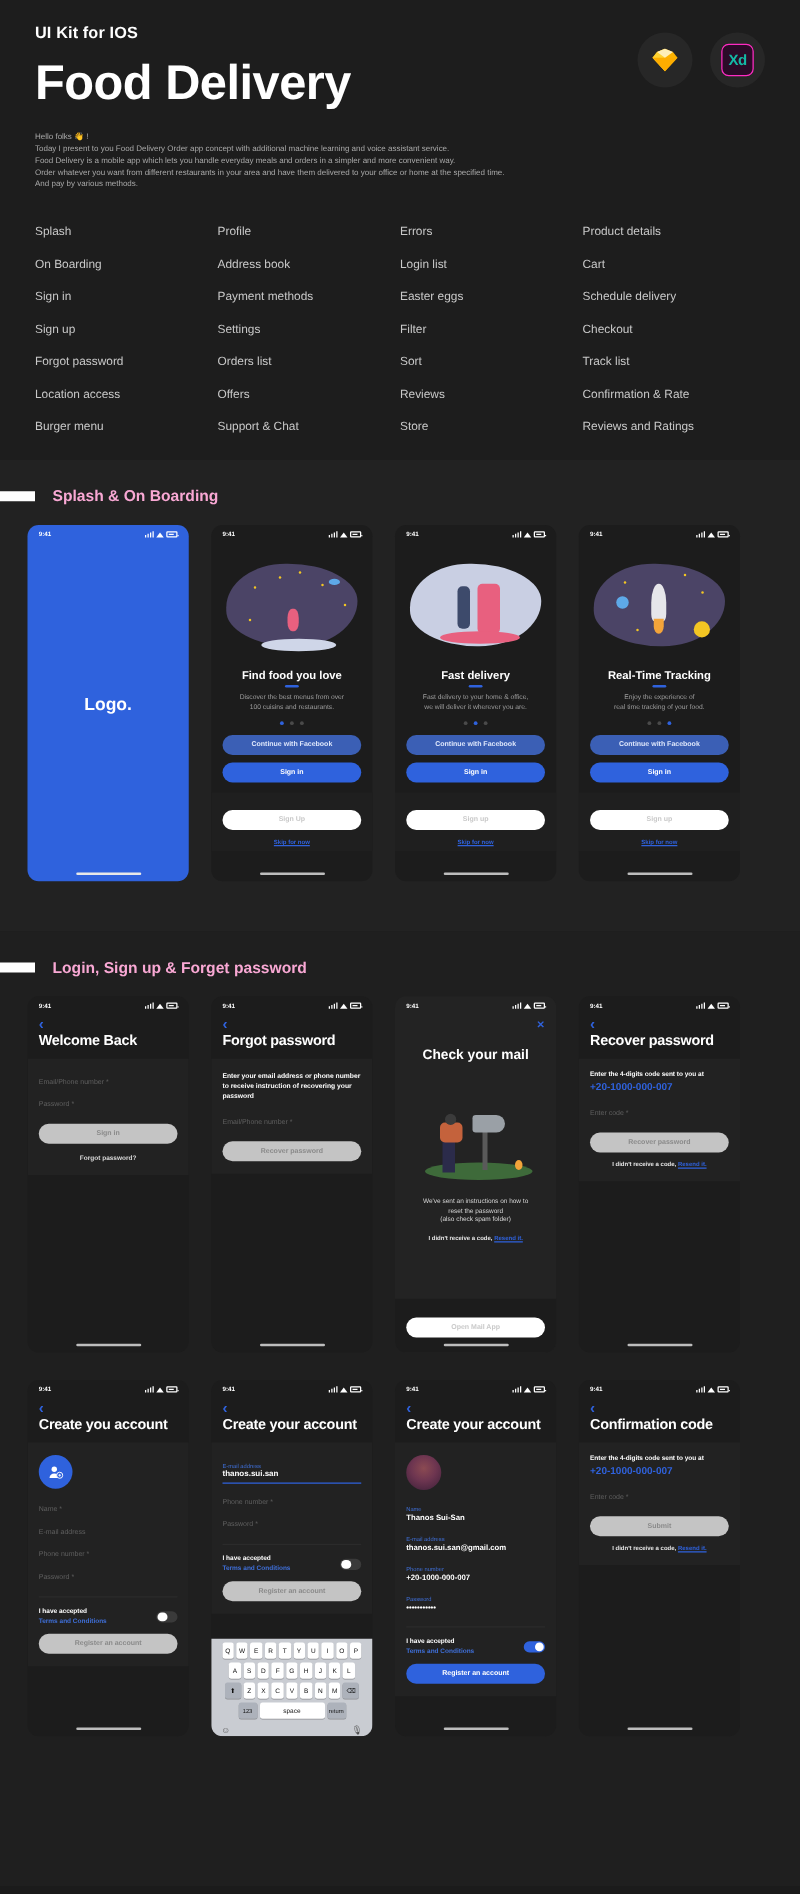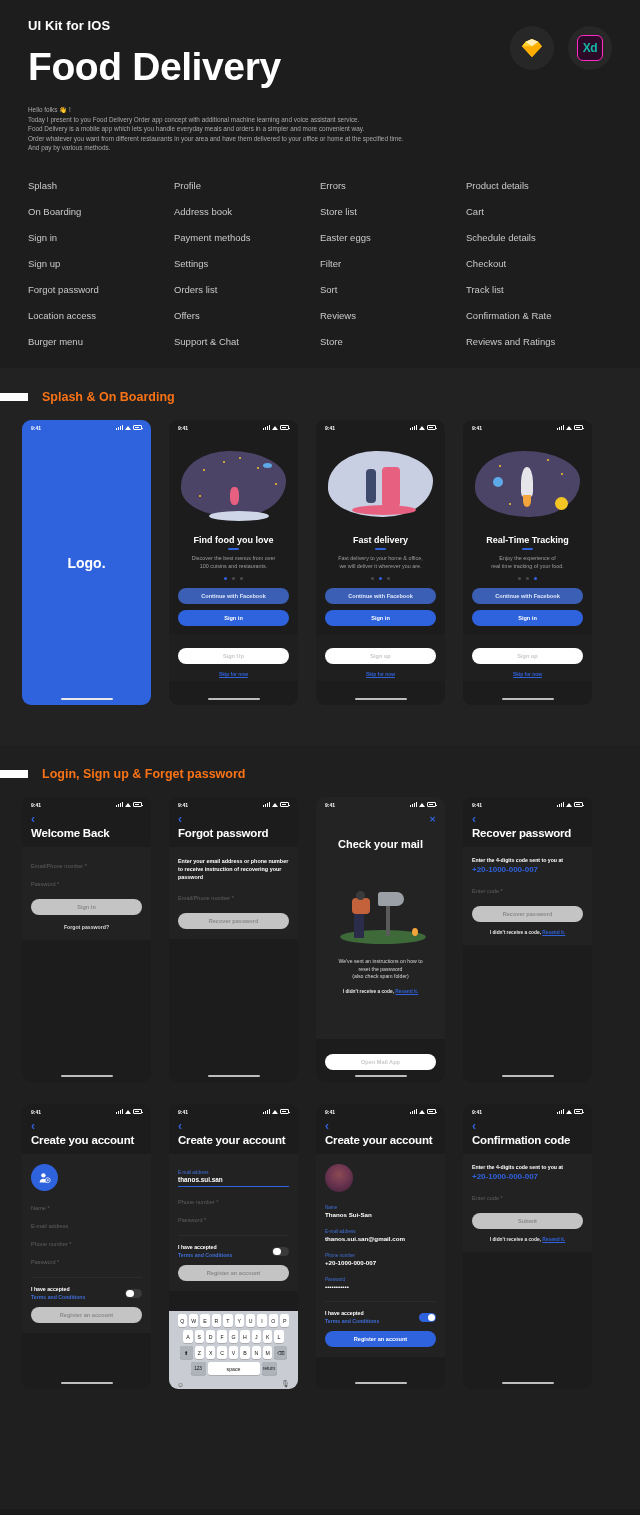--- a/index.html
+++ b/index.html
@@ -26,21 +26,21 @@
               display:flex; align-items:center; justify-content:center; letter-spacing:-.5px;}
 
   
   .cats { margin-top: 20px; display: grid; grid-template-columns: repeat(4, 1fr);
           column-gap: 0; row-gap: 0; }
   .cat { font-size: 9.5px; color: #c9c9c9; height: 26px; line-height: 26px; }
 
   
   .section-head { display: flex; align-items: center; gap: 14px; padding-left: 0; margin-bottom: 16px; }
   .section-bar { width: 28px; height: 8px; background: #ffffff; }
-  .section-title { font-size: 12.5px; font-weight: bold; color: #f97316; }
+  .section-title { font-size: 12.5px; font-weight: bold; color: #f9a8d4; }
 
   .band { background: #222222; padding: 28px 0 40px 0; }
   .band.dark2 { background: #1f1f1f; }
 
   .row { display: flex; gap: 18px; padding: 0 22px; }
 
   
   .phone { width: 129px; height: 285px; background: #1c1c1c; border-radius: 9px;
            position: relative; overflow: hidden; flex: 0 0 129px; }
   .phone.blue { background: #2f62dd; }
@@ -164,26 +164,26 @@
       </div>
     </div>
 
     <div class="cats">
       <div class="cat">Splash</div>
       <div class="cat">Profile</div>
       <div class="cat">Errors</div>
       <div class="cat">Product details</div>
       <div class="cat">On Boarding</div>
       <div class="cat">Address book</div>
-      <div class="cat">Store list</div>
+      <div class="cat">Login list</div>
       <div class="cat">Cart</div>
       <div class="cat">Sign in</div>
       <div class="cat">Payment methods</div>
       <div class="cat">Easter eggs</div>
-      <div class="cat">Schedule details</div>
+      <div class="cat">Schedule delivery</div>
       <div class="cat">Sign up</div>
       <div class="cat">Settings</div>
       <div class="cat">Filter</div>
       <div class="cat">Checkout</div>
       <div class="cat">Forgot password</div>
       <div class="cat">Orders list</div>
       <div class="cat">Sort</div>
       <div class="cat">Track list</div>
       <div class="cat">Location access</div>
       <div class="cat">Offers</div>

